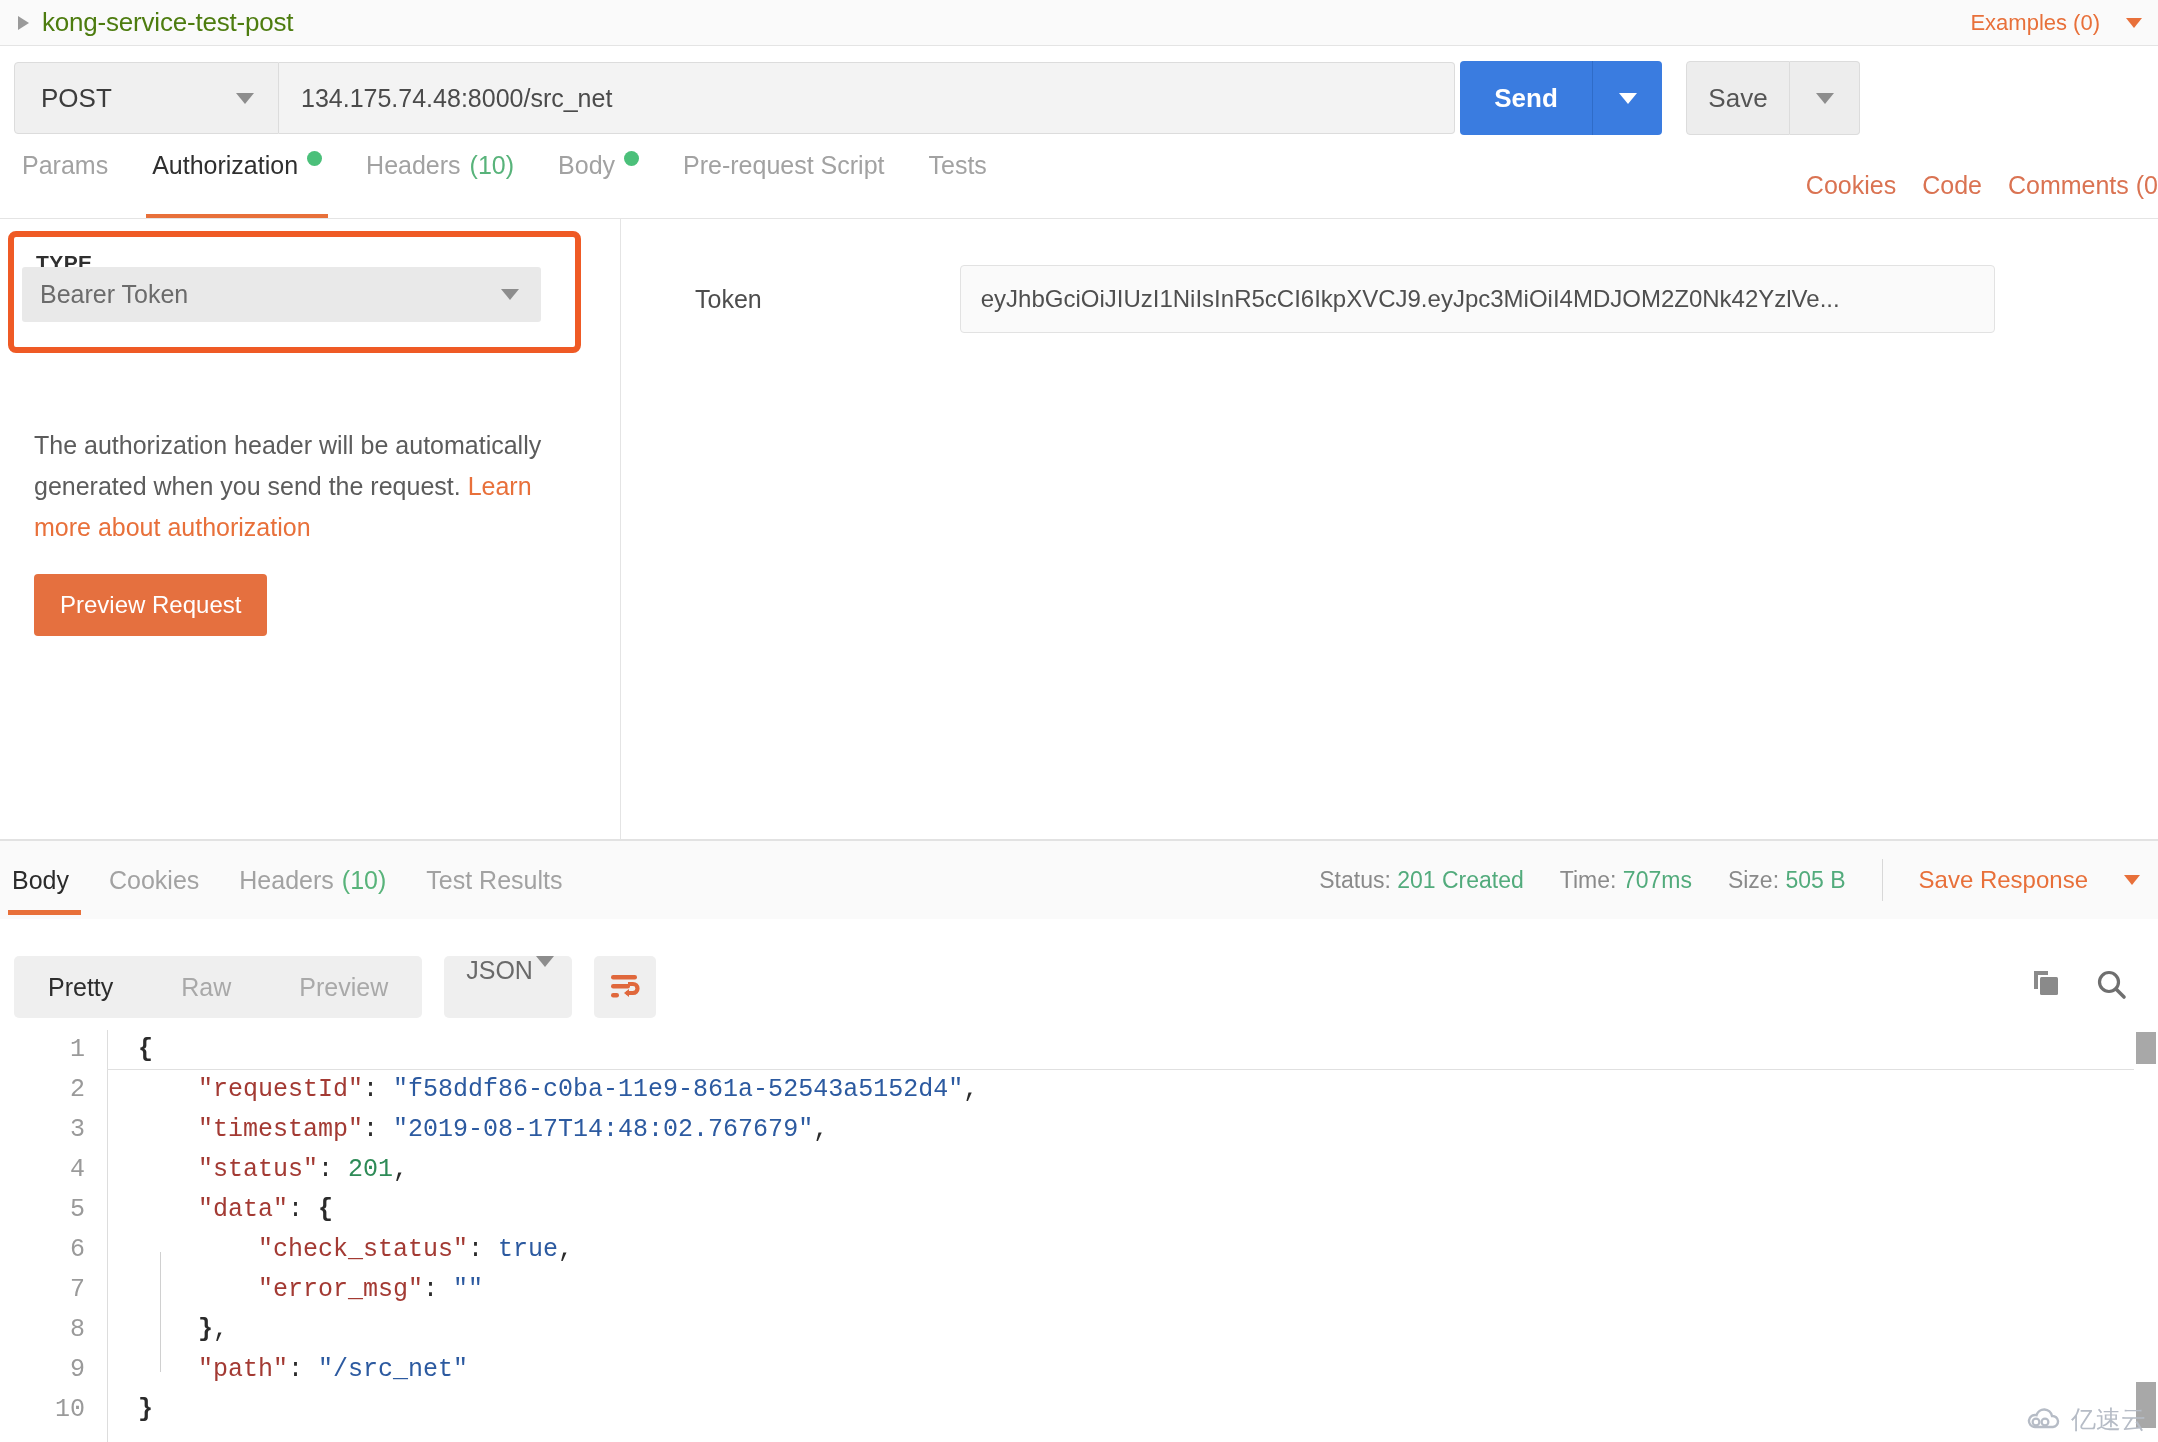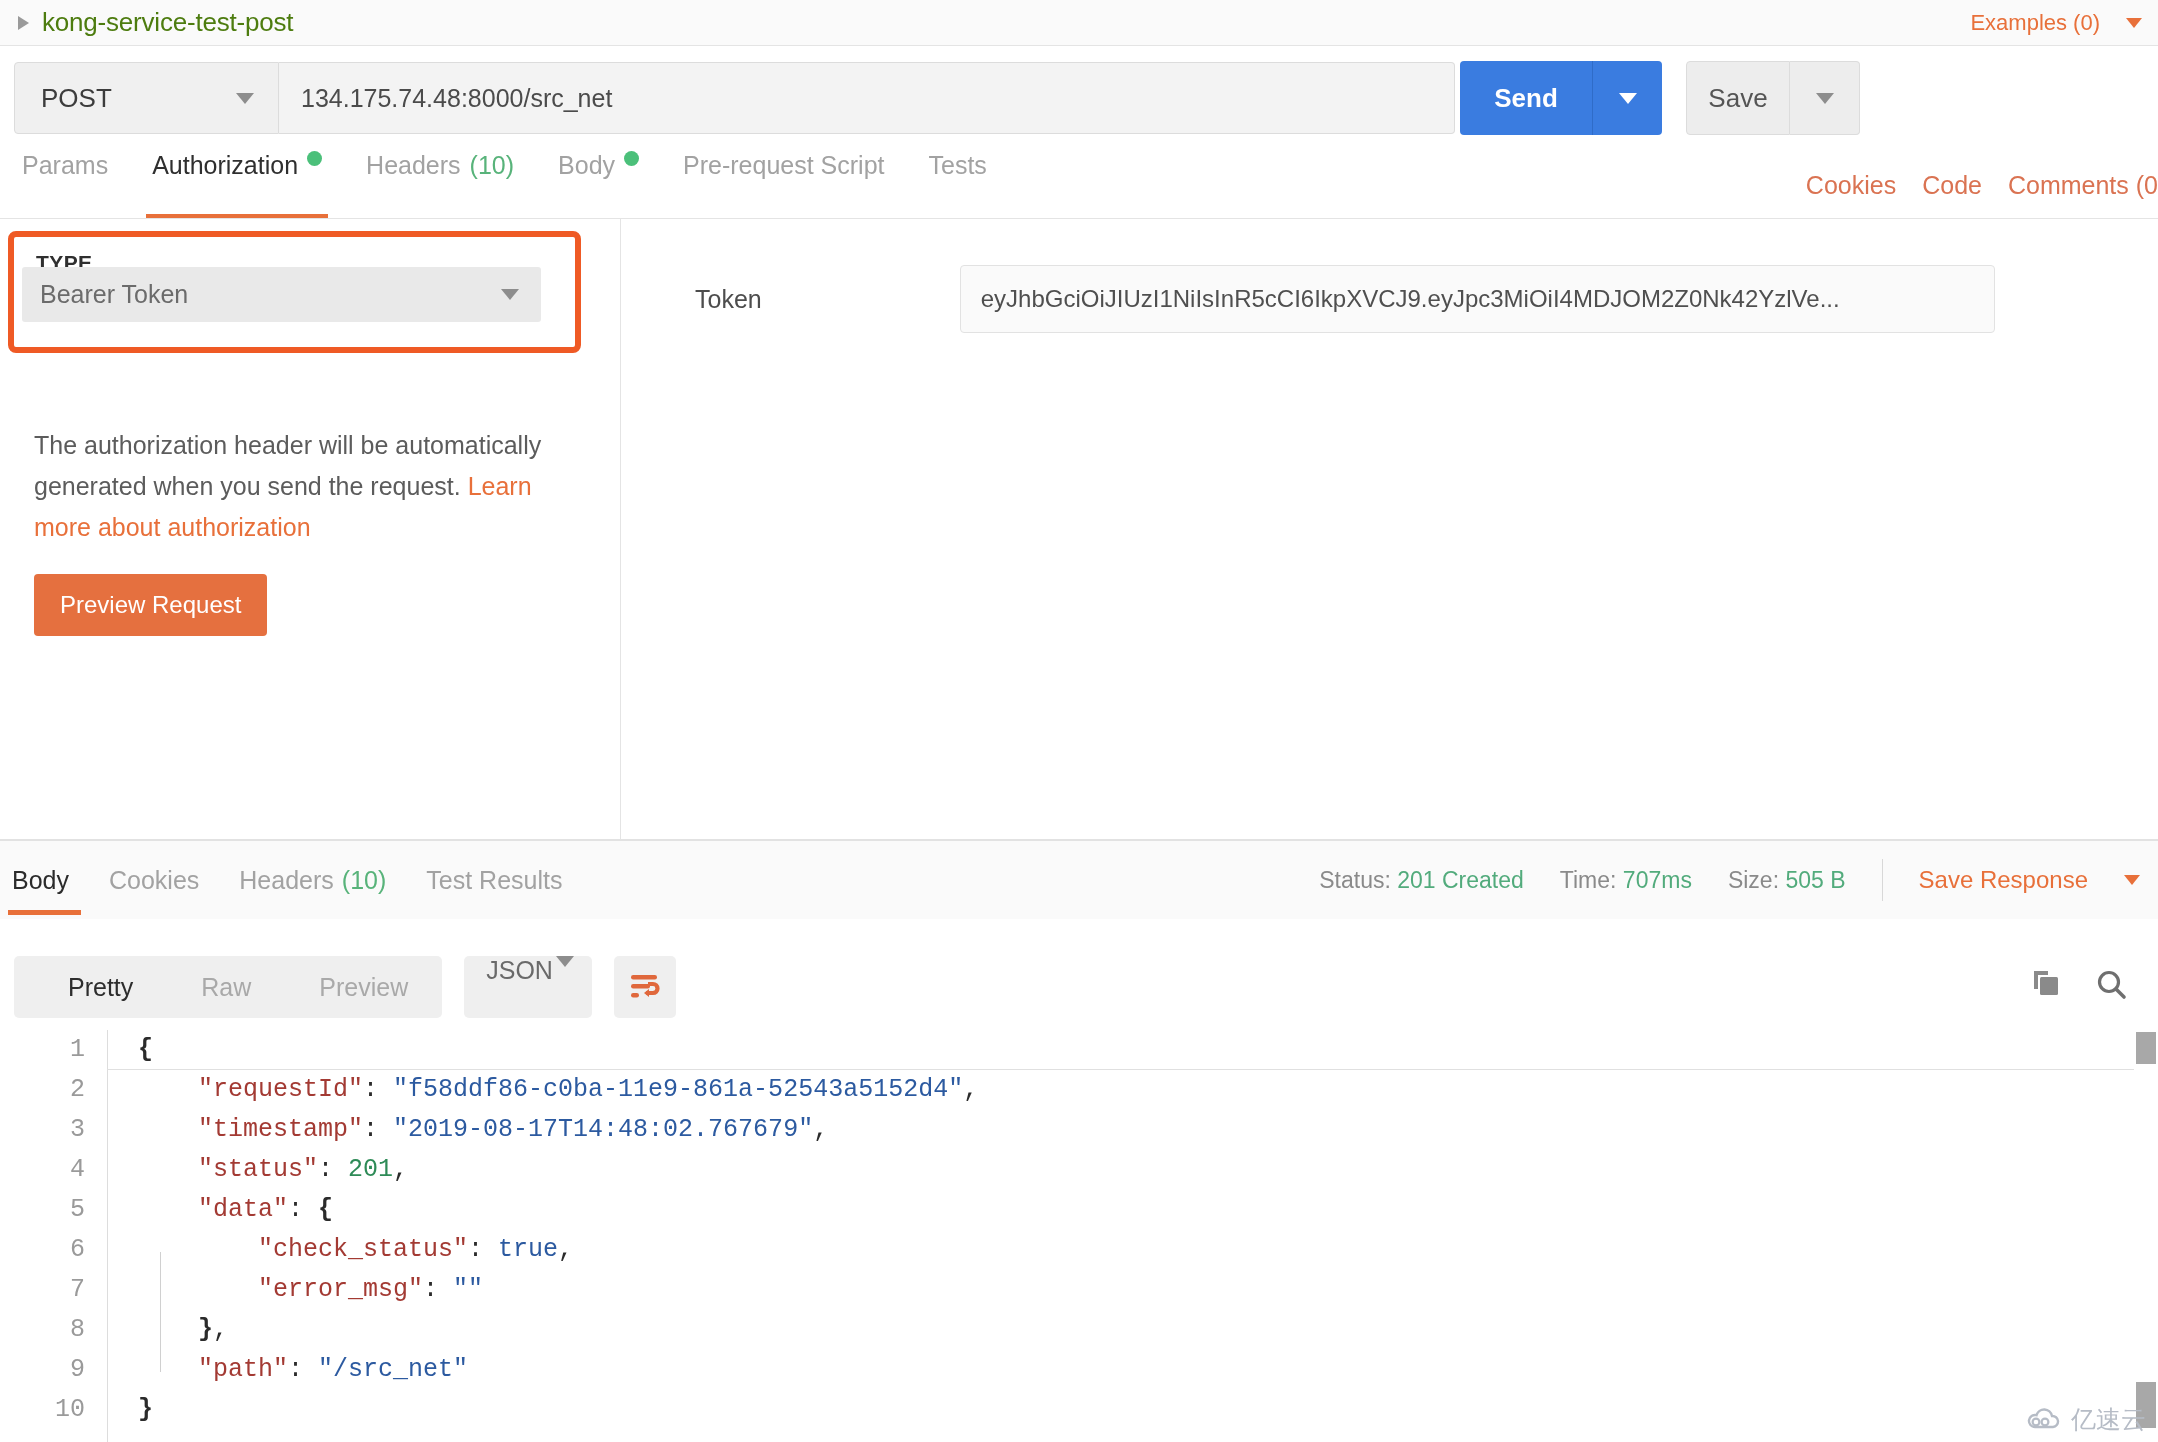--- a/index.html
+++ b/index.html
@@ -188,21 +188,21 @@
   .meta-divider { width: 1px; height: 42px; background: #d8d8d8; }
   .save-resp { font-size: 24px; color: #e8703a; white-space: nowrap; }
 
   
   .body-toolbar {
     position: absolute; left: 0; top: 944px; width: 2158px; height: 86px;
     background: #ffffff; display: flex; align-items: center; padding-left: 14px;
   }
   .seg-group {
     height: 62px; background: #efefef; border-radius: 5px;
-    display: flex; align-items: center; padding-left: 20px;
+    display: flex; align-items: center;
   }
   .seg {
     padding: 0 34px; height: 62px; display: flex; align-items: center;
     font-size: 25px; color: #a9a9a9;
   }
   .seg.active { color: #2d2d2d; }
   .json-select {
     margin-left: 22px; height: 62px; width: 128px; background: #efefef;
     border-radius: 5px; display: flex; align-items: flex-start;
     justify-content: space-between; padding: 0 18px 0 22px;

